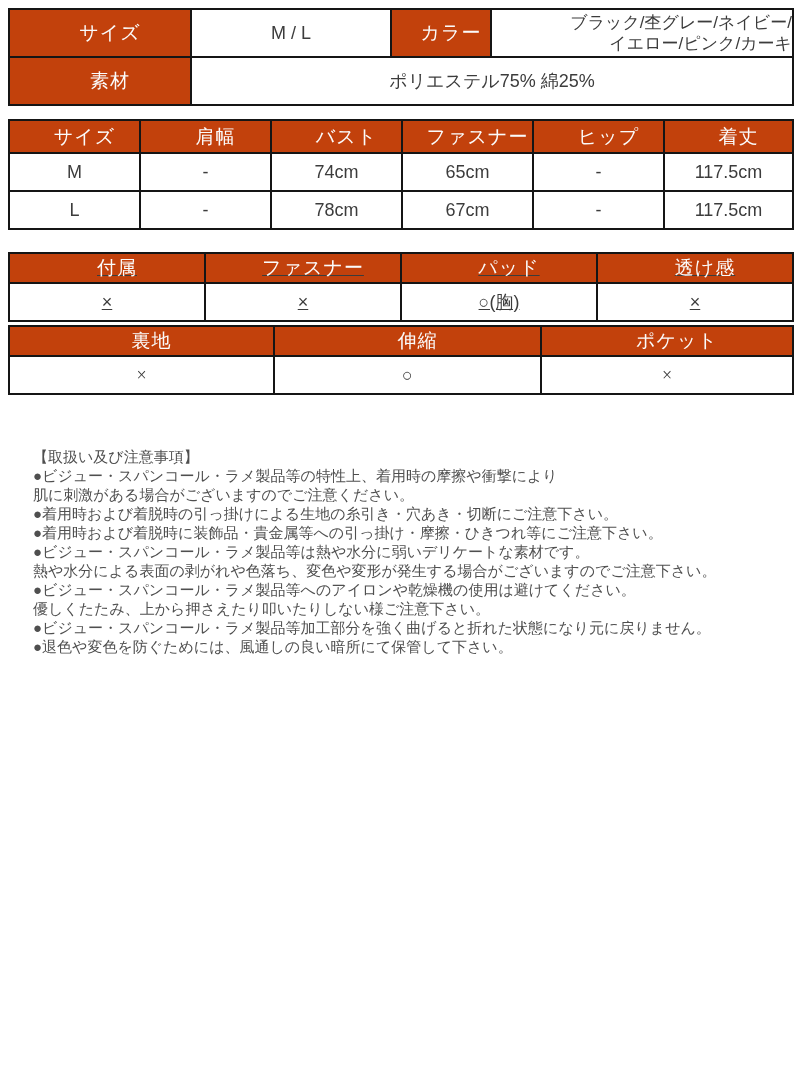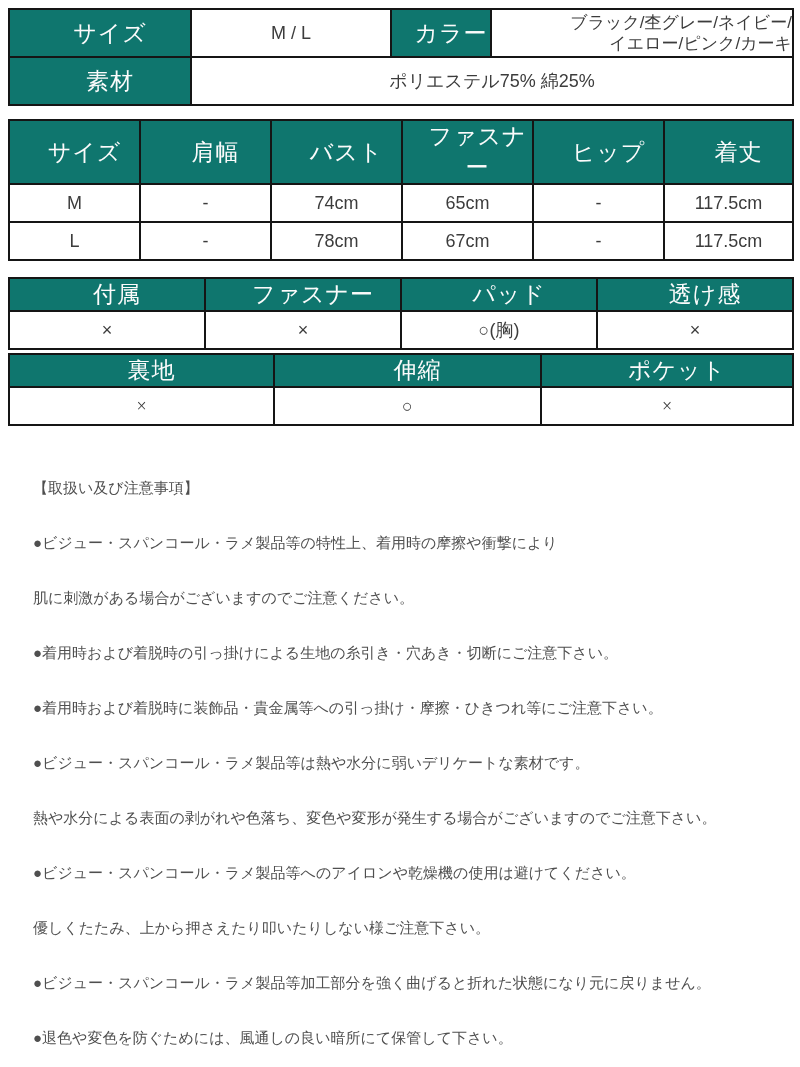--- a/index.html
+++ b/index.html
@@ -17,59 +17,59 @@
     table-layout: fixed;
     margin-left: 8px;
     width: 784px;
   }
   td {
     border: 2px solid #151515;
     text-align: center;
     vertical-align: middle;
   }
   .hdr {
-    background: #0f766e;
+    background: #c2410c;
     color: #fbfbfb;
-    font-size: 23px;
+    font-size: 19px;
     letter-spacing: 1px;
     padding-left: 20px;
   }
   .val {
     background: #ffffff;
     color: #3c3c3c;
     font-size: 18px;
   }
 
   
   .t1 { margin-top: 8px; }
   .t1 td { height: 48px; }
   .t1 .color-val { font-size: 17px; line-height: 21px; text-align: right; }
 
   
   .t2 { margin-top: 13px; }
   .t2 .hdr { height: 33px; }
   .t2 .val { height: 38px; }
 
   
-  .t3a { margin-top: 16px; }
+  .t3a { margin-top: 22px; text-decoration: underline; }
   .t3b { margin-top: 3px; font-family: Liberation Serif, serif; }
   .t3a .hdr, .t3b .hdr { height: 30px; }
   .t3a .val, .t3b .val { height: 38px; font-size: 18px; }
 
   
   .care {
     margin-top: 52px;
     margin-left: 33px;
     margin-right: 20px;
     font-size: 15px;
     line-height: 19px;
     color: #4f4f4f;
     white-space: nowrap;
   }
-  .care .line { height: 19px; margin-top: 36px; }
+  .care .line { height: 19px; }
 </style>
 </head>
 <body>
 
 <div class="page">
 
   <table class="t1">
     <colgroup>
       <col style="width:182px">
         <col style="width:200px">

